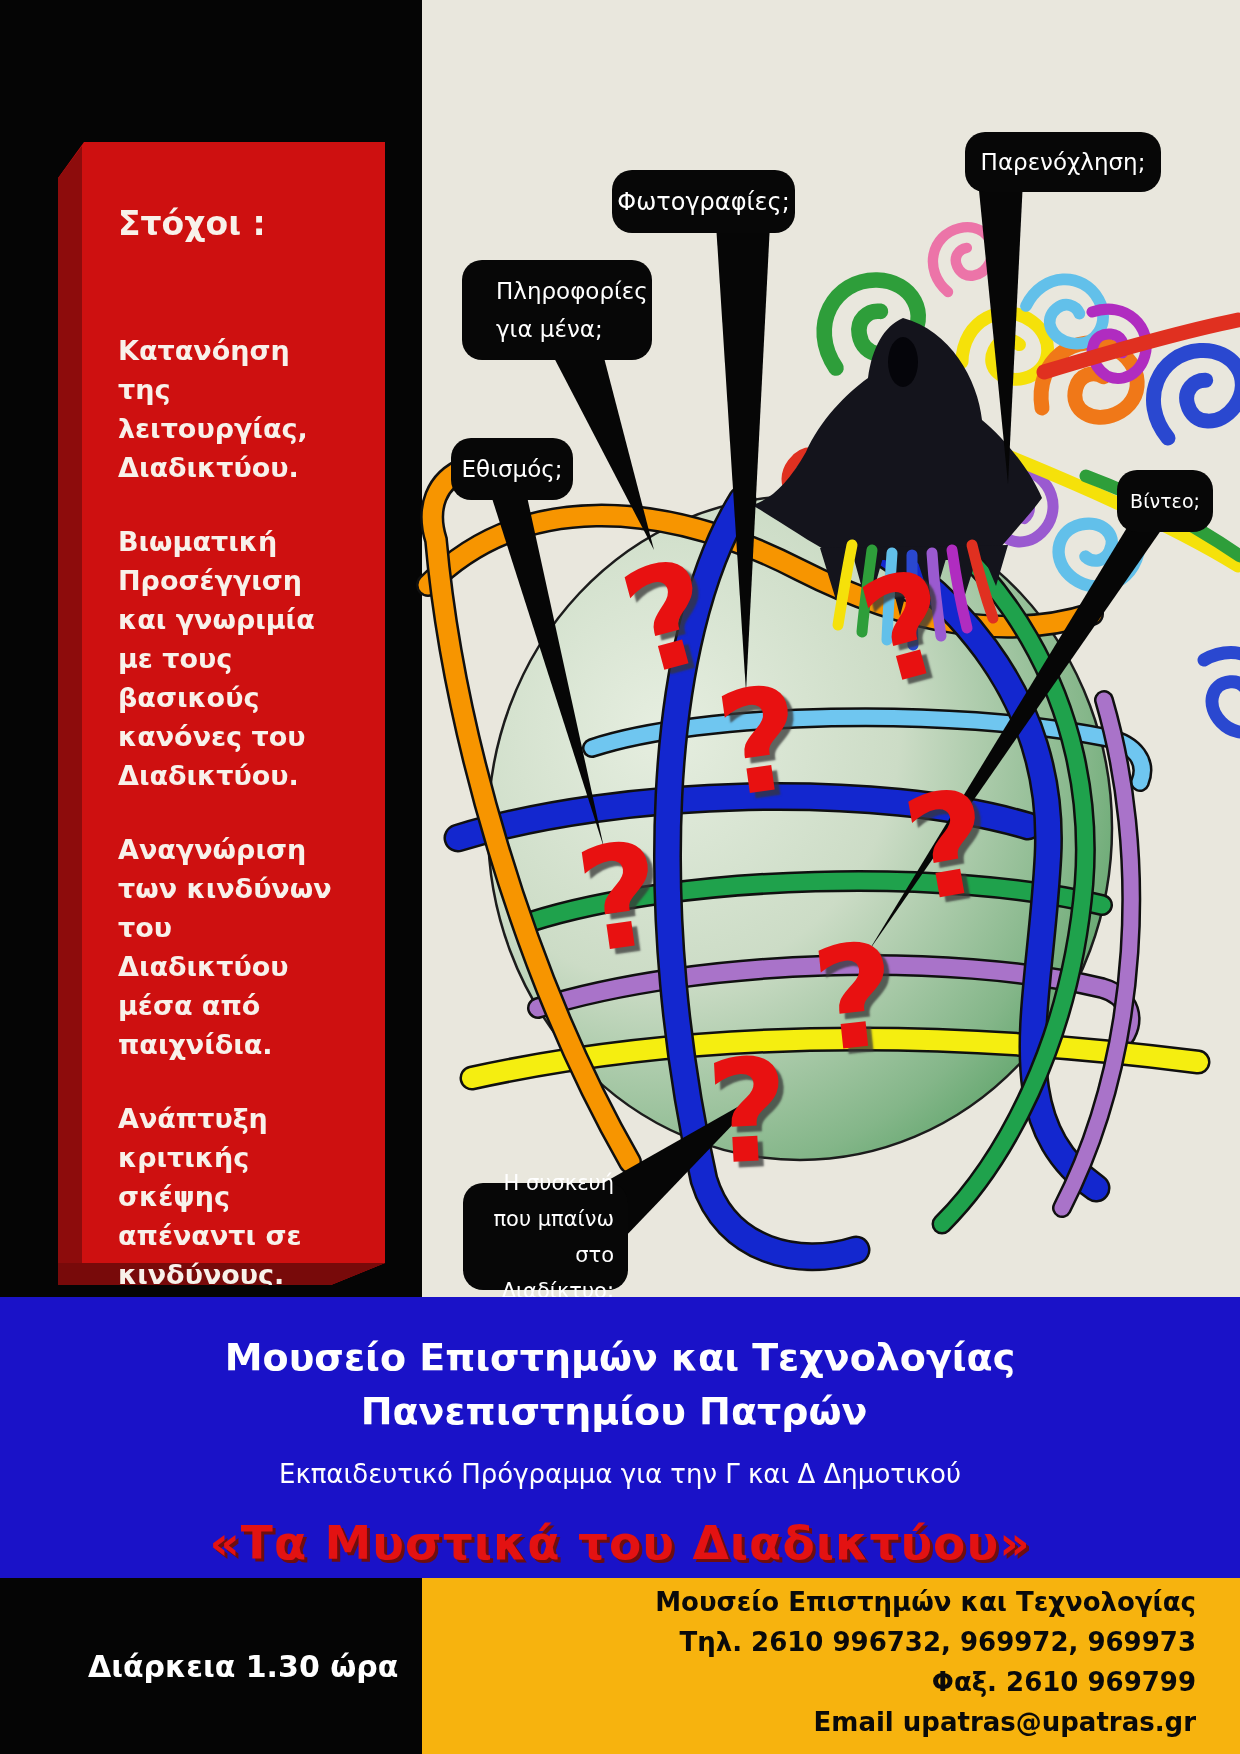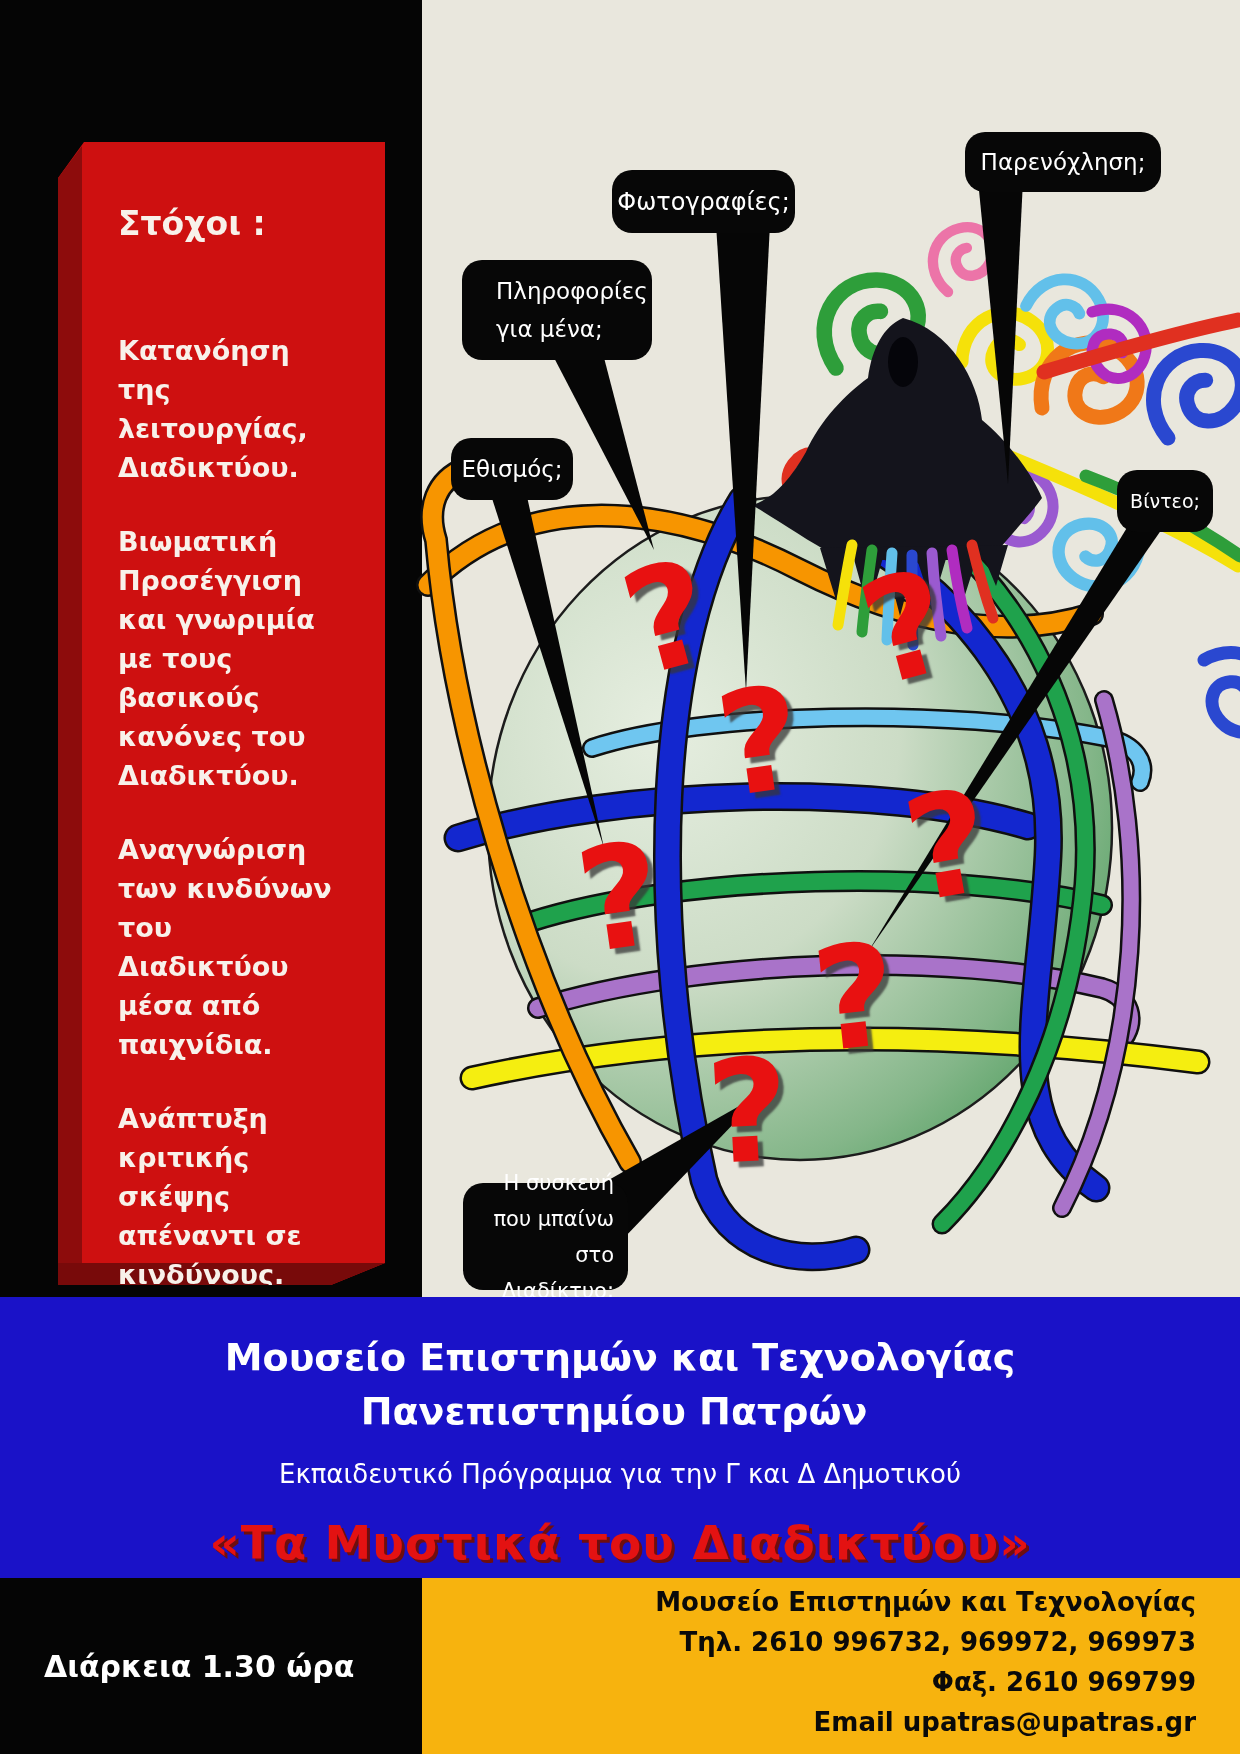--- a/index.html
+++ b/index.html
@@ -41,21 +41,21 @@
   .banner{position:absolute;left:0;top:1297px;width:1240px;height:281px;background:#1a12c8;
           text-align:center;color:#fff;box-sizing:border-box;padding-top:38px;}
   .banner-line1{font-size:38px;font-weight:bold;margin:0 0 10px 0;}
   .banner-line2{font-size:38px;font-weight:bold;margin:0 12px 26px 0;}
   .banner-sub{font-size:26px;font-weight:normal;margin:0 0 26px 0;}
   .banner-title{font-size:47px;font-weight:800;color:#e31212;letter-spacing:1px;
                 text-shadow:3px 3px 0 #6e0e0e;margin:16px;}
 
   
   .footer-left{position:absolute;left:0;top:1578px;width:422px;height:176px;background:#050505;
-               color:#fff;display:flex;align-items:center;box-sizing:border-box;padding-left:44px;
+               color:#fff;display:flex;align-items:center;box-sizing:border-box;padding-left:88px;
                font-size:30px;font-weight:bold;}
   .footer-right{position:absolute;left:422px;top:1578px;width:818px;height:176px;background:#f7b30e;
                 color:#0a0a0a;box-sizing:border-box;padding:8px 44px 0 0;text-align:right;}
   .footer-right p{margin:0 0 7px 0;font-size:26px;font-weight:bold;line-height:33px;}
 </style>
 </head>
 <body>
 
 <div class="page">
 

